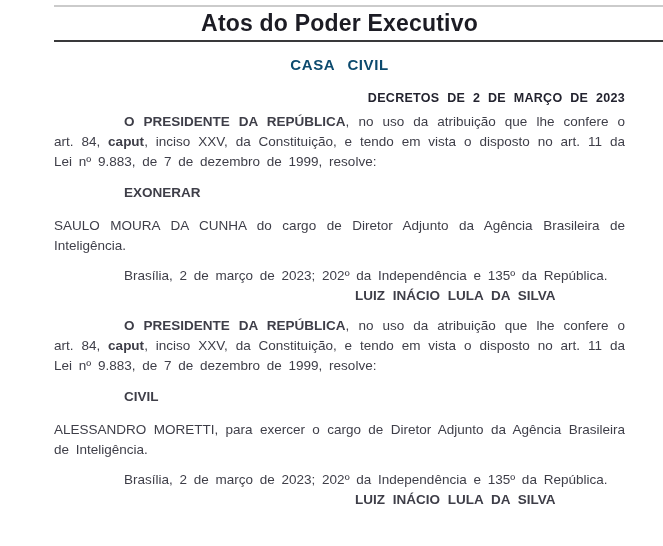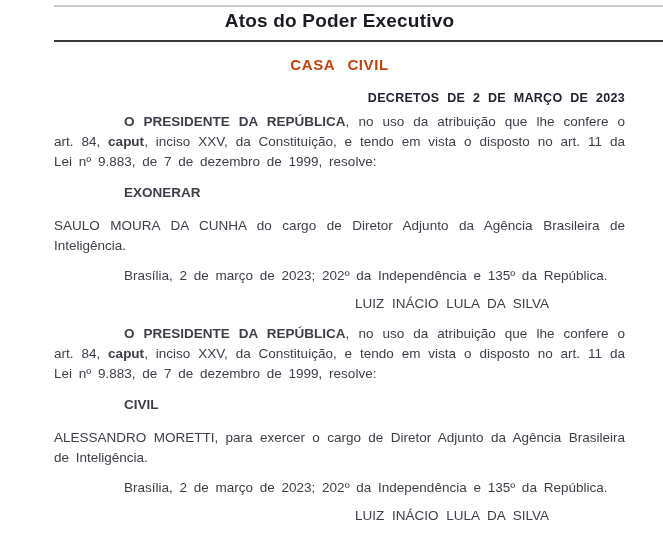--- a/index.html
+++ b/index.html
@@ -13,33 +13,33 @@
     color: #3e3e48;
   }
   .rule { position: absolute; left: 54px; right: 0; }
   .rule-light { top: 5px; height: 2px; background: #cbcbcb; }
   .rule-dark { top: 40px; height: 2px; background: #39393b; }
   .masthead {
     position: absolute;
     left: 54px; right: 38px; top: 10px;
     margin: 0;
     text-align: center;
-    font-size: 19px;
+    font-size: 23px;
     font-weight: bold;
     color: #1c1c24;
     letter-spacing: 0.2px;
   }
   .section-title {
     position: absolute;
     left: 54px; right: 38px; top: 56px;
     margin: 0;
     text-align: center;
     font-size: 15px;
     font-weight: bold;
-    color: #c2410c;
+    color: #0c4a6e;
     word-spacing: 8px;
     letter-spacing: 0.6px;
   }
   .subtitle {
     position: absolute;
     left: 54px; right: 38px; top: 91px;
     margin: 0;
     text-align: right;
     font-size: 12.5px;
     font-weight: bold;
@@ -68,24 +68,24 @@
   }
   .body-line {
     margin-top: 15px !important;
     text-align: justify;
   }
   .dateline {
     margin-top: 10px !important;
     margin-left: 70px !important;
   }
   .signature {
-    margin-top: 8px;
     margin-left: 301px;
     line-height: 19px;
     word-spacing: 4px;
+    font-weight: bold;
   }
   .cosigner { font-style: italic; }
   strong.caput { font-weight: bold; }
 </style>
 </head>
 <body>
 
 <div class="page">
 
   <div class="rule rule-light"></div>

